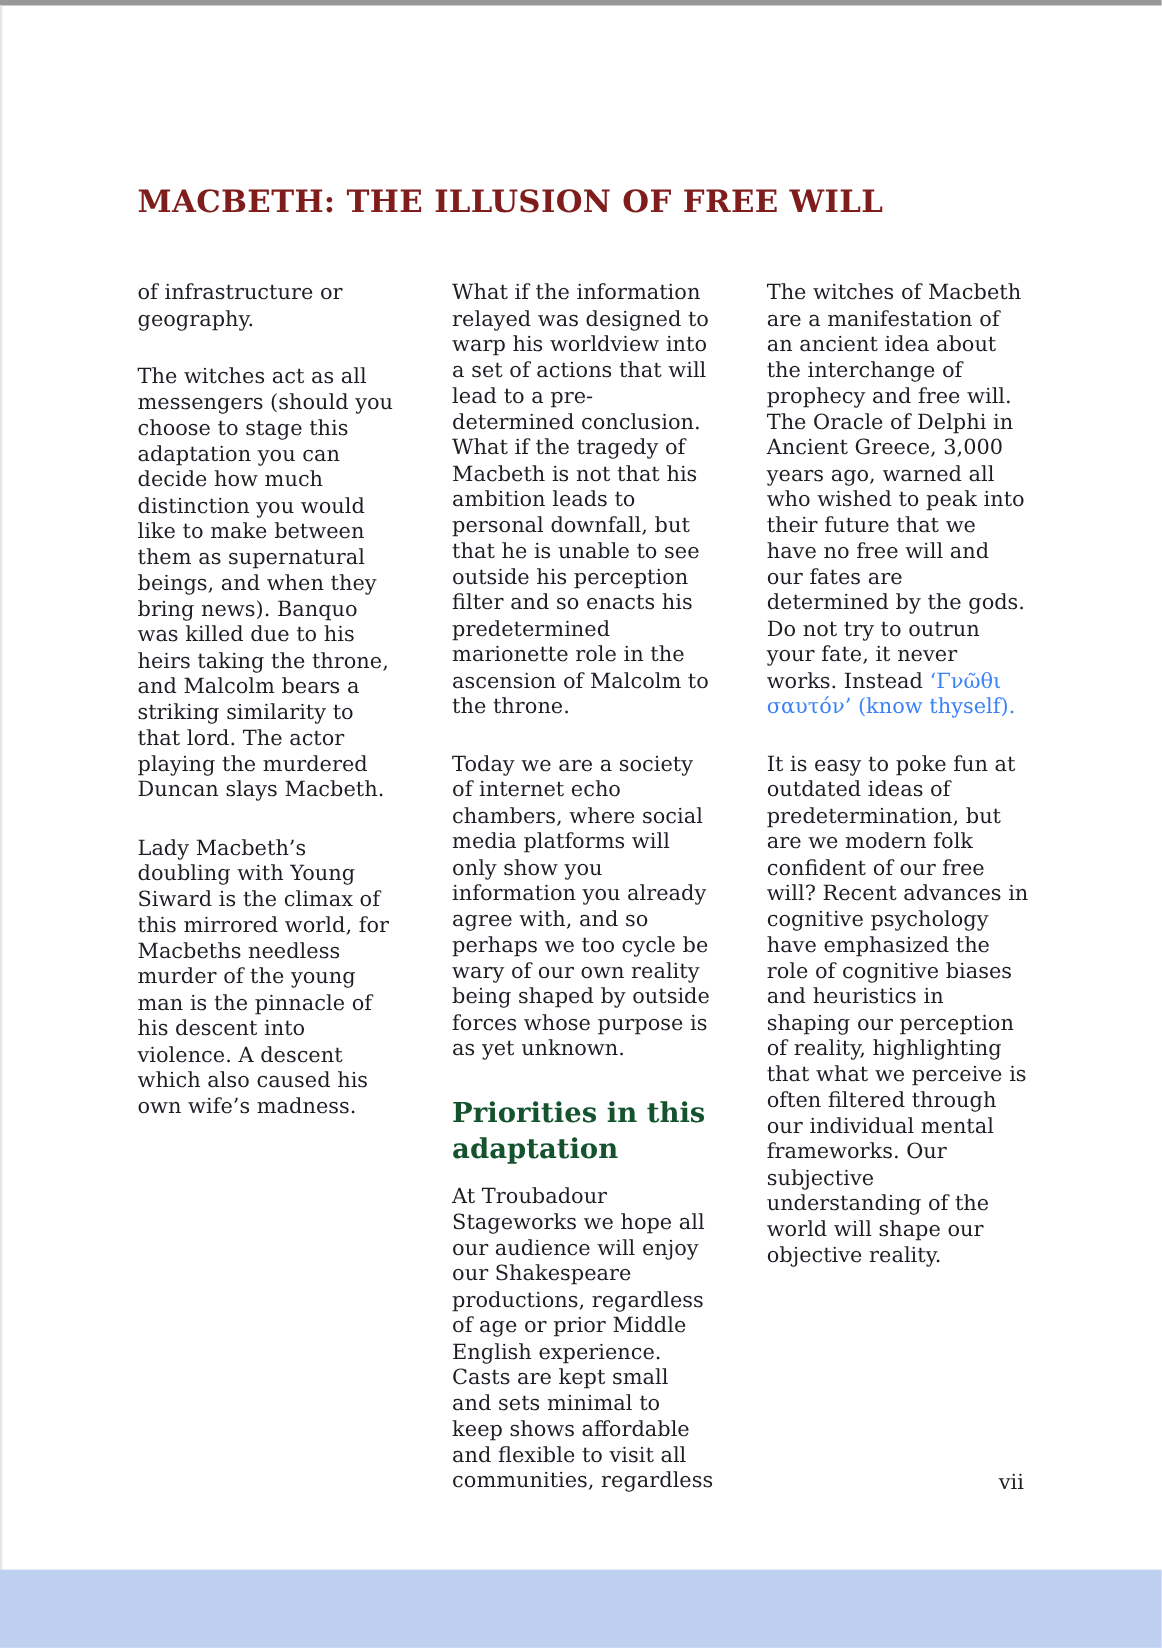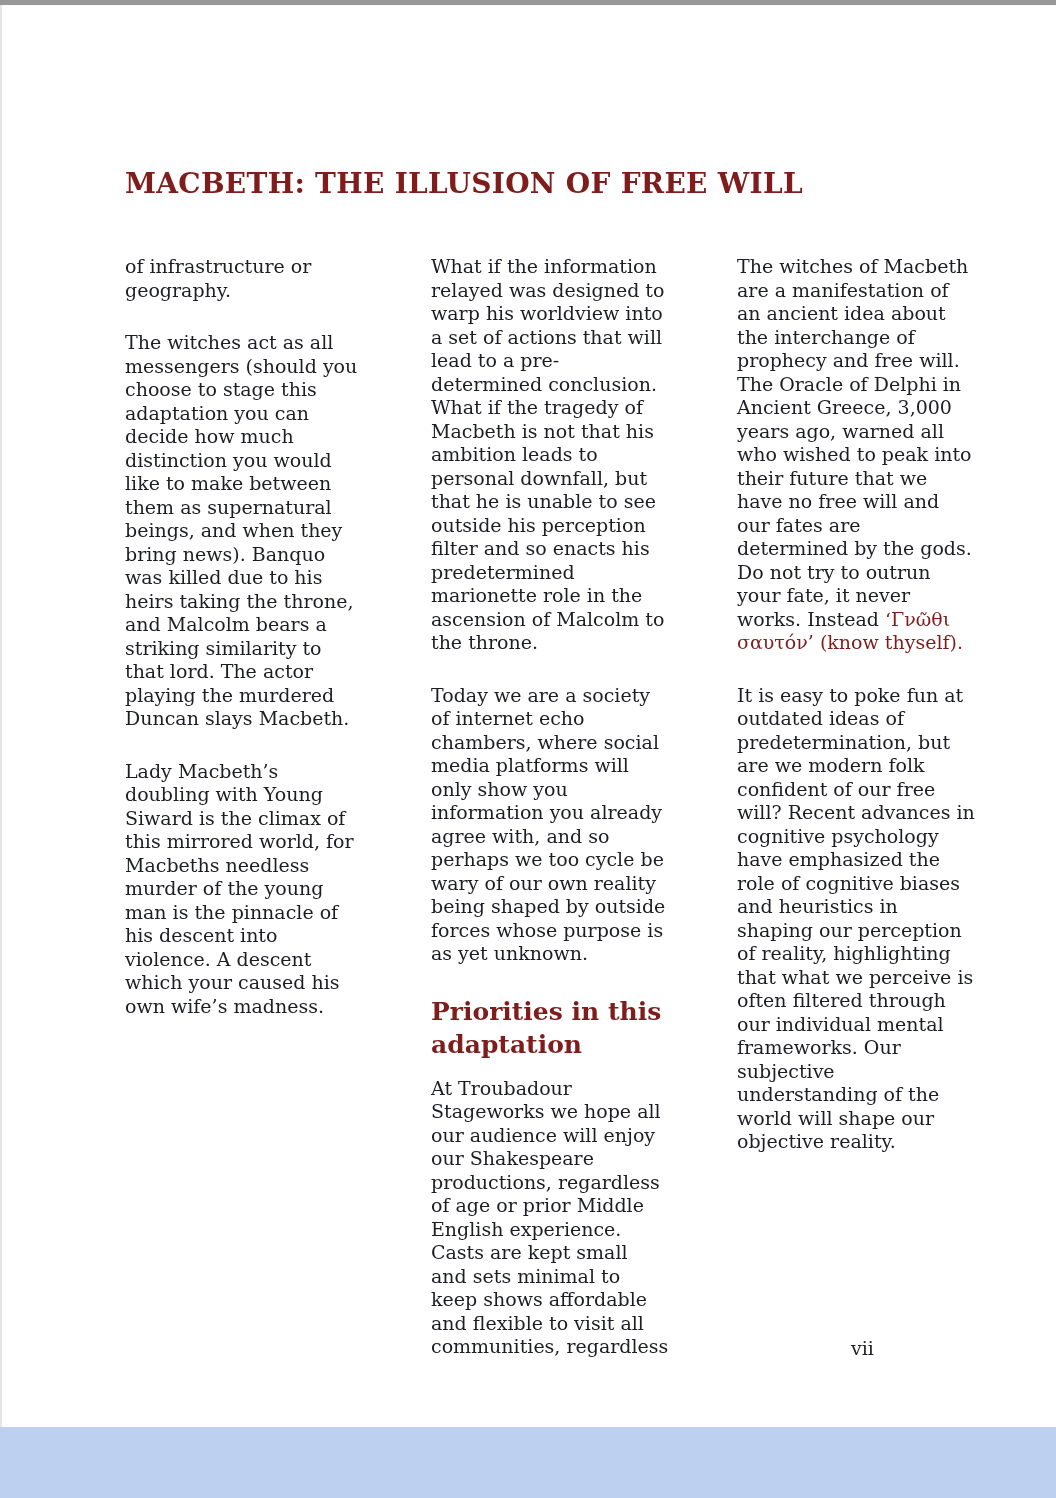--- a/index.html
+++ b/index.html
@@ -39,46 +39,46 @@
     margin: 168px 0 0 0;
     font-size: 28px;
     line-height: 32px;
     font-weight: bold;
     color: #7f1d1d;
     letter-spacing: 0.3px;
   }
   .columns {
     margin-top: 55px;
     display: flex;
-    gap: 68px;
+    gap: 48px;
   }
   .col {
     width: 238px;
     flex: 0 0 238px;
   }
   .col p {
     margin: 0 0 29px 0;
     font-size: 19px;
     line-height: 23.5px;
     color: #1c1e24;
   }
   .section-heading {
     margin: 4px 0 16px 0;
     font-size: 25px;
     line-height: 33px;
     font-weight: bold;
-    color: #7f1d1d;
+    color: #14532d;
   }
   .greek-phrase {
-    color: #7f1d1d;
+    color: #3b82f6;
   }
   .page-number {
     position: absolute;
     top: 1337px;
-    left: 851px;
+    left: 908px;
     font-size: 19px;
     color: #1c1e24;
   }
   .footer-band {
     position: absolute;
     left: 0;
     bottom: 0;
     width: 100%;
     height: 71px;
     background: #bdd0f0;
@@ -92,21 +92,21 @@
 
 <div class="page-content">
 
   <h1 class="doc-title">MACBETH: THE ILLUSION OF FREE WILL</h1>
 
   <div class="columns">
 
     <div class="col">
       <p>of infrastructure or geography.</p>
       <p>The witches act as all messengers (should you choose to stage this adaptation you can decide how much distinction you would like to make between them as supernatural beings, and when they bring news). Banquo was killed due to his heirs taking the throne, and Malcolm bears a striking similarity to that lord. The actor playing the murdered Duncan slays Macbeth.</p>
-      <p>Lady Macbeth’s doubling with Young Siward is the climax of this mirrored world, for Macbeths needless murder of the young man is the pinnacle of his descent into violence. A descent which your caused his own wife’s madness.</p>
+      <p>Lady Macbeth’s doubling with Young Siward is the climax of this mirrored world, for Macbeths needless murder of the young man is the pinnacle of his descent into violence. A descent which also caused his own wife’s madness.</p>
     </div>
 
     <div class="col">
       <p>What if the information relayed was designed to warp his worldview into a set of actions that will lead to a pre-determined conclusion. What if the tragedy of Macbeth is not that his ambition leads to personal downfall, but that he is unable to see outside his perception filter and so enacts his predetermined marionette role in the ascension of Malcolm to the throne.</p>
       <p>Today we are a society of internet echo chambers, where social media platforms will only show you information you already agree with, and so perhaps we too cycle be wary of our own reality being shaped by outside forces whose purpose is as yet unknown.</p>
       <h2 class="section-heading">Priorities in this adaptation</h2>
       <p>At Troubadour Stageworks we hope all our audience will enjoy our Shakespeare productions, regardless of age or prior Middle English experience. Casts are kept small and sets minimal to keep shows affordable and flexible to visit all communities, regardless</p>
     </div>
 
     <div class="col">

